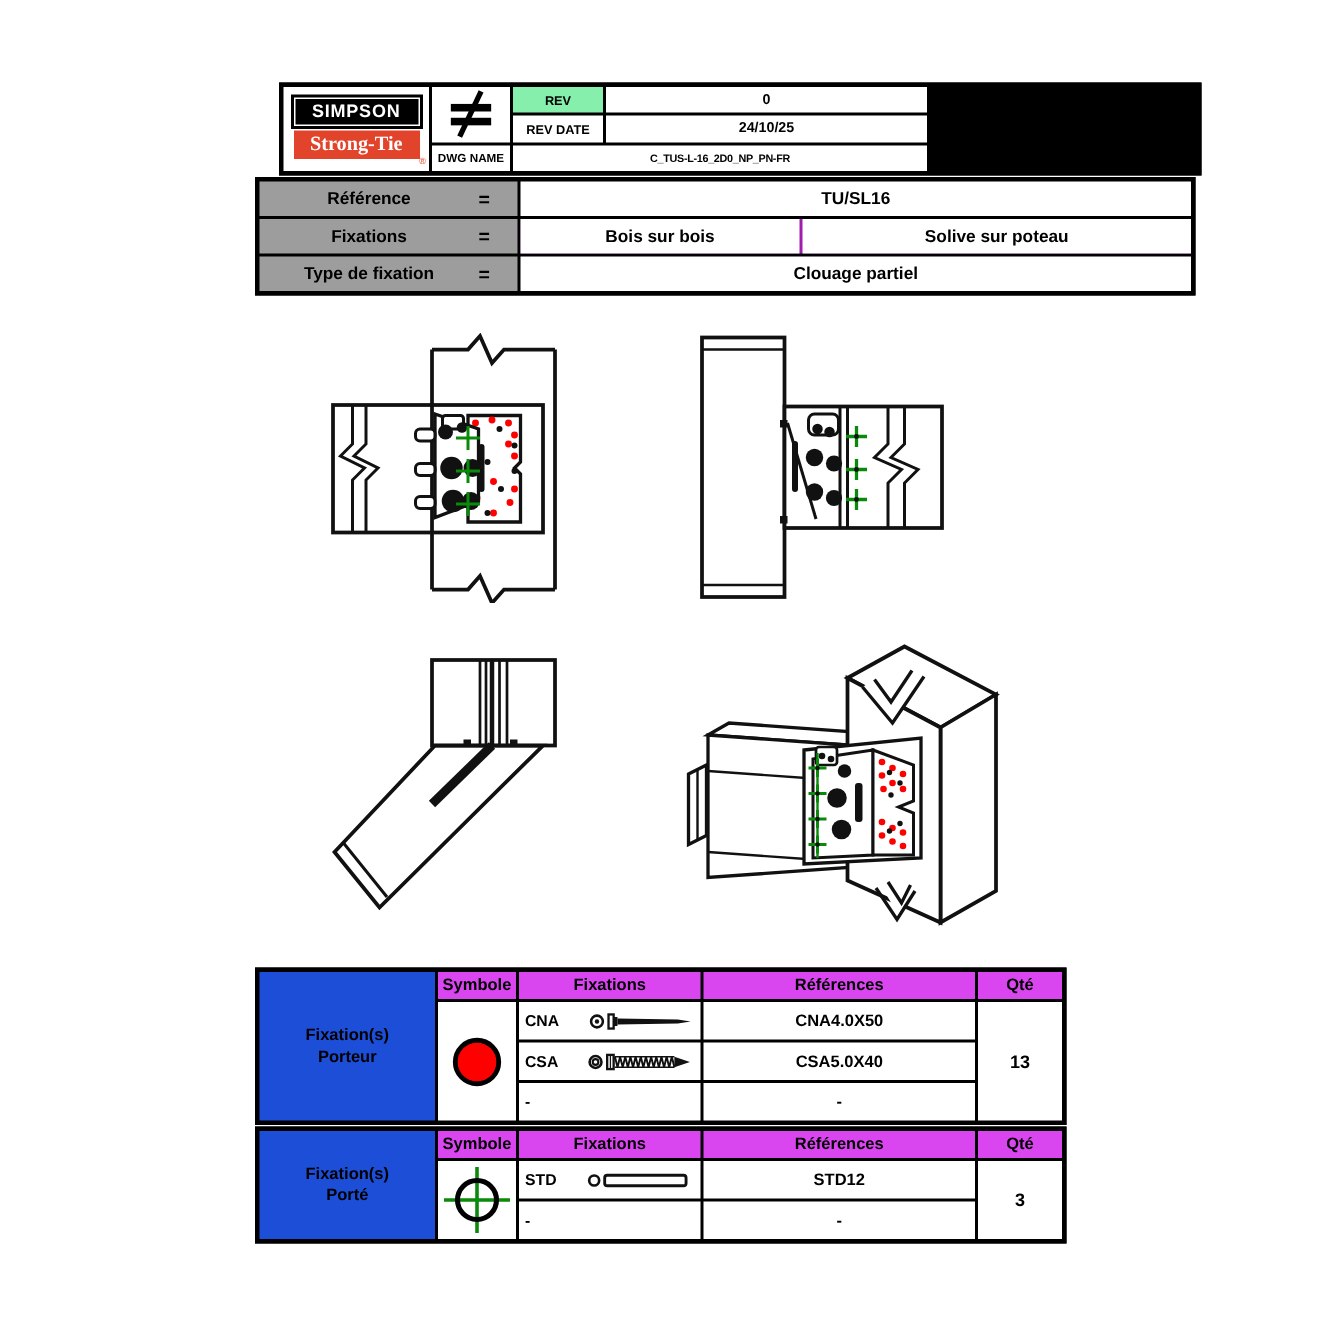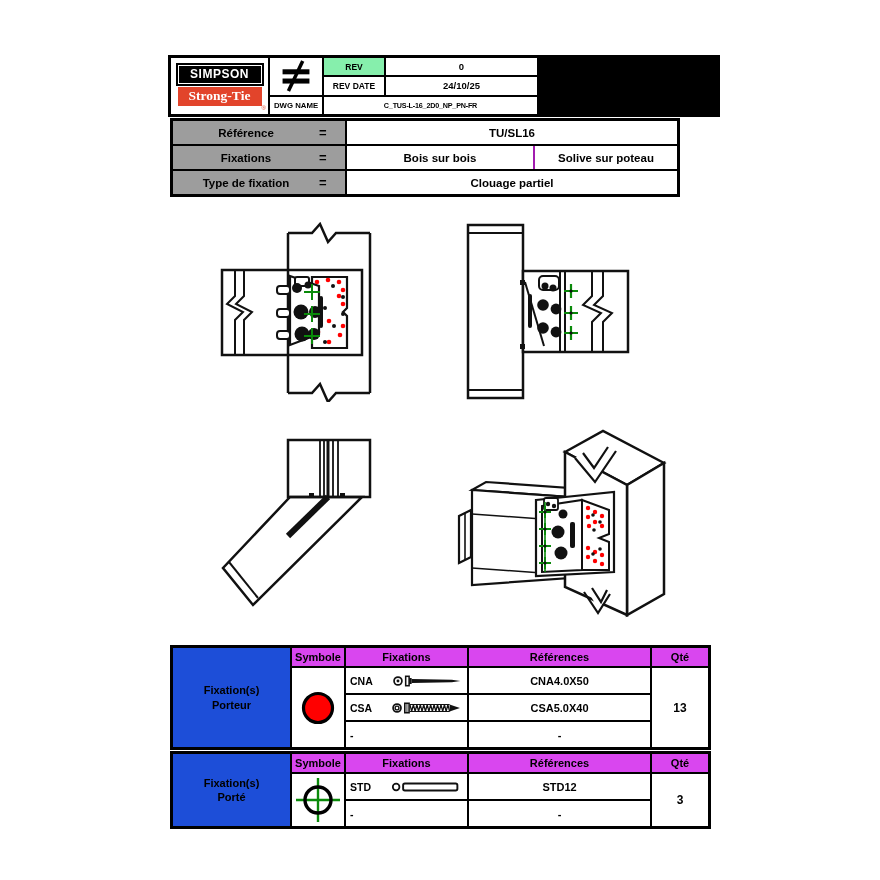--- a/index.html
+++ b/index.html
@@ -6,40 +6,40 @@
   body{
     width:880px;height:880px;background:#ffffff;position:relative;
     font-family:"Liberation Sans",sans-serif;color:#000;
   }
   .abs{position:absolute;box-sizing:border-box;}
   .grid{display:grid;background:#000;border:3px solid #000;gap:2px;}
   .cell{background:#fff;display:flex;align-items:center;justify-content:center;}
   .gray{background:#d946ef;}
 
   
-  #title-block{left:168px;top:55px;width:552px;height:62px;grid-template-columns:97px 1fr 178px;}
+  #title-block{left:186px;top:55px;width:615px;height:62px;grid-template-columns:97px 1fr 178px;}
   .logo-cell{flex-direction:column;padding:3px 0;}
   .logo-black{background:#000;width:84px;padding:2px;}
   .logo-black-inner{border:1.5px solid #fff;color:#fff;font-weight:bold;font-size:12px;
     letter-spacing:.5px;text-align:center;padding:1px 0 2px 0;}
   .logo-red{background:#e2442b;width:84px;margin-top:1px;color:#fff;text-align:center;
     font-family:"Liberation Serif",serif;font-weight:bold;font-size:13.5px;padding:1px 0 2px 0;}
   .logo-reg{align-self:flex-end;margin-right:2px;color:#e2442b;font-size:6px;line-height:4px;}
   .sheet-title{font-size:26px;font-weight:bold;}
   .sheet-title span{border-bottom:3px solid #000;padding:0 8px 1px 8px;}
   .tb-right{display:grid;grid-template-columns:52px 60px 1fr;grid-template-rows:1fr 1fr 1fr;
     gap:2px;background:#000;height:100%;}
   .neq-cell{grid-row:1/3;grid-column:1;}
   .rlab{font-size:8.5px;font-weight:bold;}
   .rval{font-size:9.5px;font-weight:bold;}
   .dwg-lab{grid-row:3;grid-column:1;font-size:7.8px;font-weight:bold;}
   .dwg-val{grid-row:3;grid-column:2/4;font-size:7.2px;font-weight:bold;letter-spacing:-.2px;}
 
   
-  #ref-table{left:170px;top:118px;width:510px;grid-template-rows:23px 23px 23px;}
+  #ref-table{left:170px;top:118px;width:627px;grid-template-rows:23px 23px 23px;}
   .ref-row{display:grid;grid-template-columns:172px 1fr;gap:2px;background:#000;}
   .ref-label{background:#9d9d9d;display:flex;align-items:center;font-weight:bold;font-size:11.5px;}
   .ref-label .lab{flex:1;text-align:center;}
   .ref-label .eq{width:26px;text-align:left;font-size:13px;}
   .ref-val{font-weight:bold;font-size:11.5px;}
   .ref-split{display:grid;grid-template-columns:186px 1fr;gap:2px;background:#a21caf;}
 
   
   .ftab{left:170px;width:541px;grid-template-columns:117px 52px 121px 181px 1fr;}
   #porteur-table{top:645px;grid-template-rows:18px 25px 25px 25px;}

